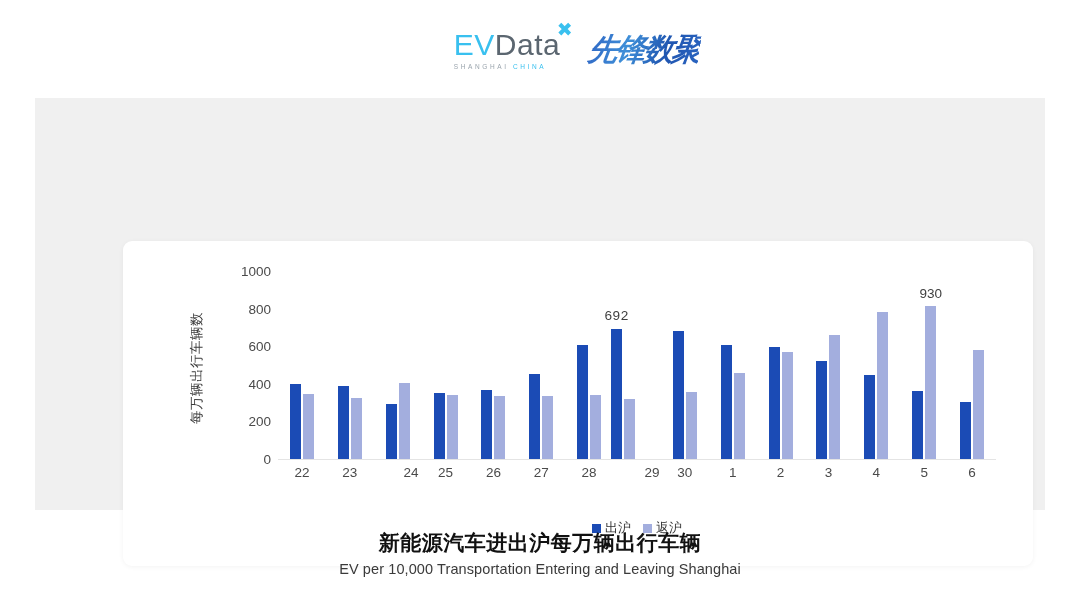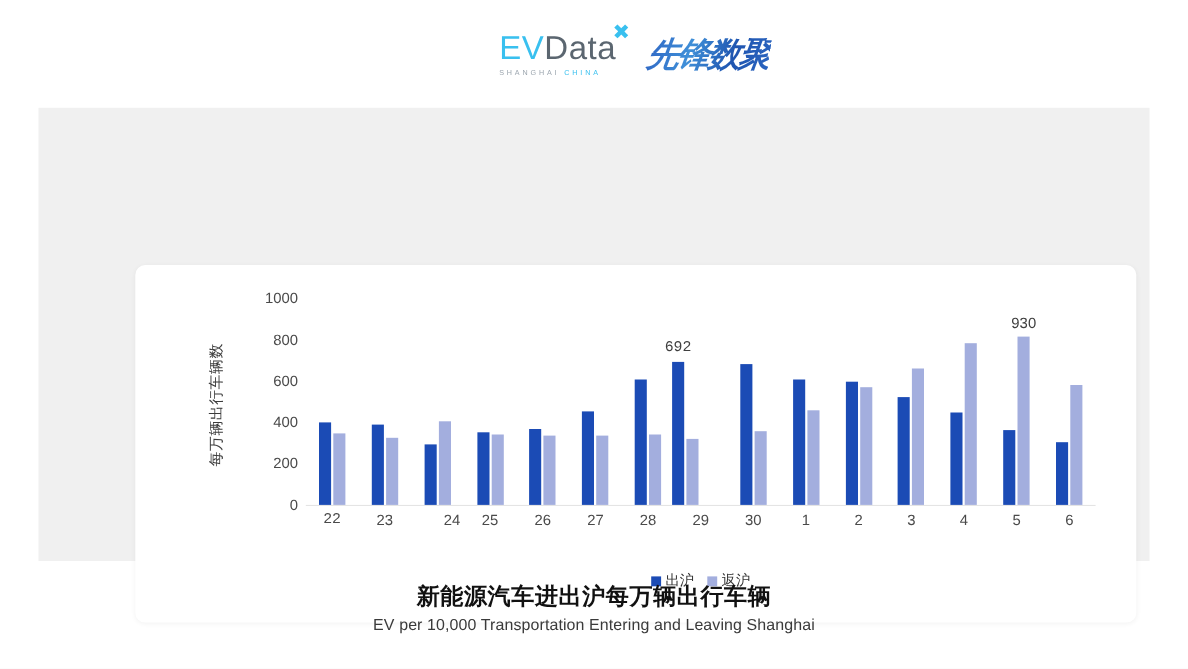--- a/index.html
+++ b/index.html
@@ -476,28 +476,28 @@
             <div style="position: relative; height: 57.34px; width: 11px;">
               <div class="bar out" style="height: 100%; background: rgb(27, 75, 181);"></div>
             </div>
             <div style="position: relative; height: 109.04px; width: 11px;">
               <div class="bar back" style="height: 100%; background: rgb(163, 174, 222);"></div>
             </div>
           </div>
         </div>
 
       <div class="x-labels">
-          <div class="x-label" style="left: 23.9333px; font-family: Liberation Mono, monospace;">22</div>
+          <div class="x-label" style="left: 23.9333px;">22</div>
           <div class="x-label" style="left: 71.8px;">23</div>
           <div class="x-label" style="left: 133px;">24</div>
           <div class="x-label" style="left: 167.533px;">25</div>
           <div class="x-label" style="left: 215.4px;">26</div>
           <div class="x-label" style="left: 263.267px;">27</div>
           <div class="x-label" style="left: 311.133px;">28</div>
-          <div class="x-label" style="left: 359px;">29</div>
+          <div class="x-label" style="left: 374px;">29</div>
           <div class="x-label" style="left: 406.867px;">30</div>
           <div class="x-label" style="left: 454.733px;">1</div>
           <div class="x-label" style="left: 502.6px;">2</div>
           <div class="x-label" style="left: 550.467px;">3</div>
           <div class="x-label" style="left: 598.333px;">4</div>
           <div class="x-label" style="left: 646.2px;">5</div>
           <div class="x-label" style="left: 694.067px;">6</div>
         </div>
 
 

